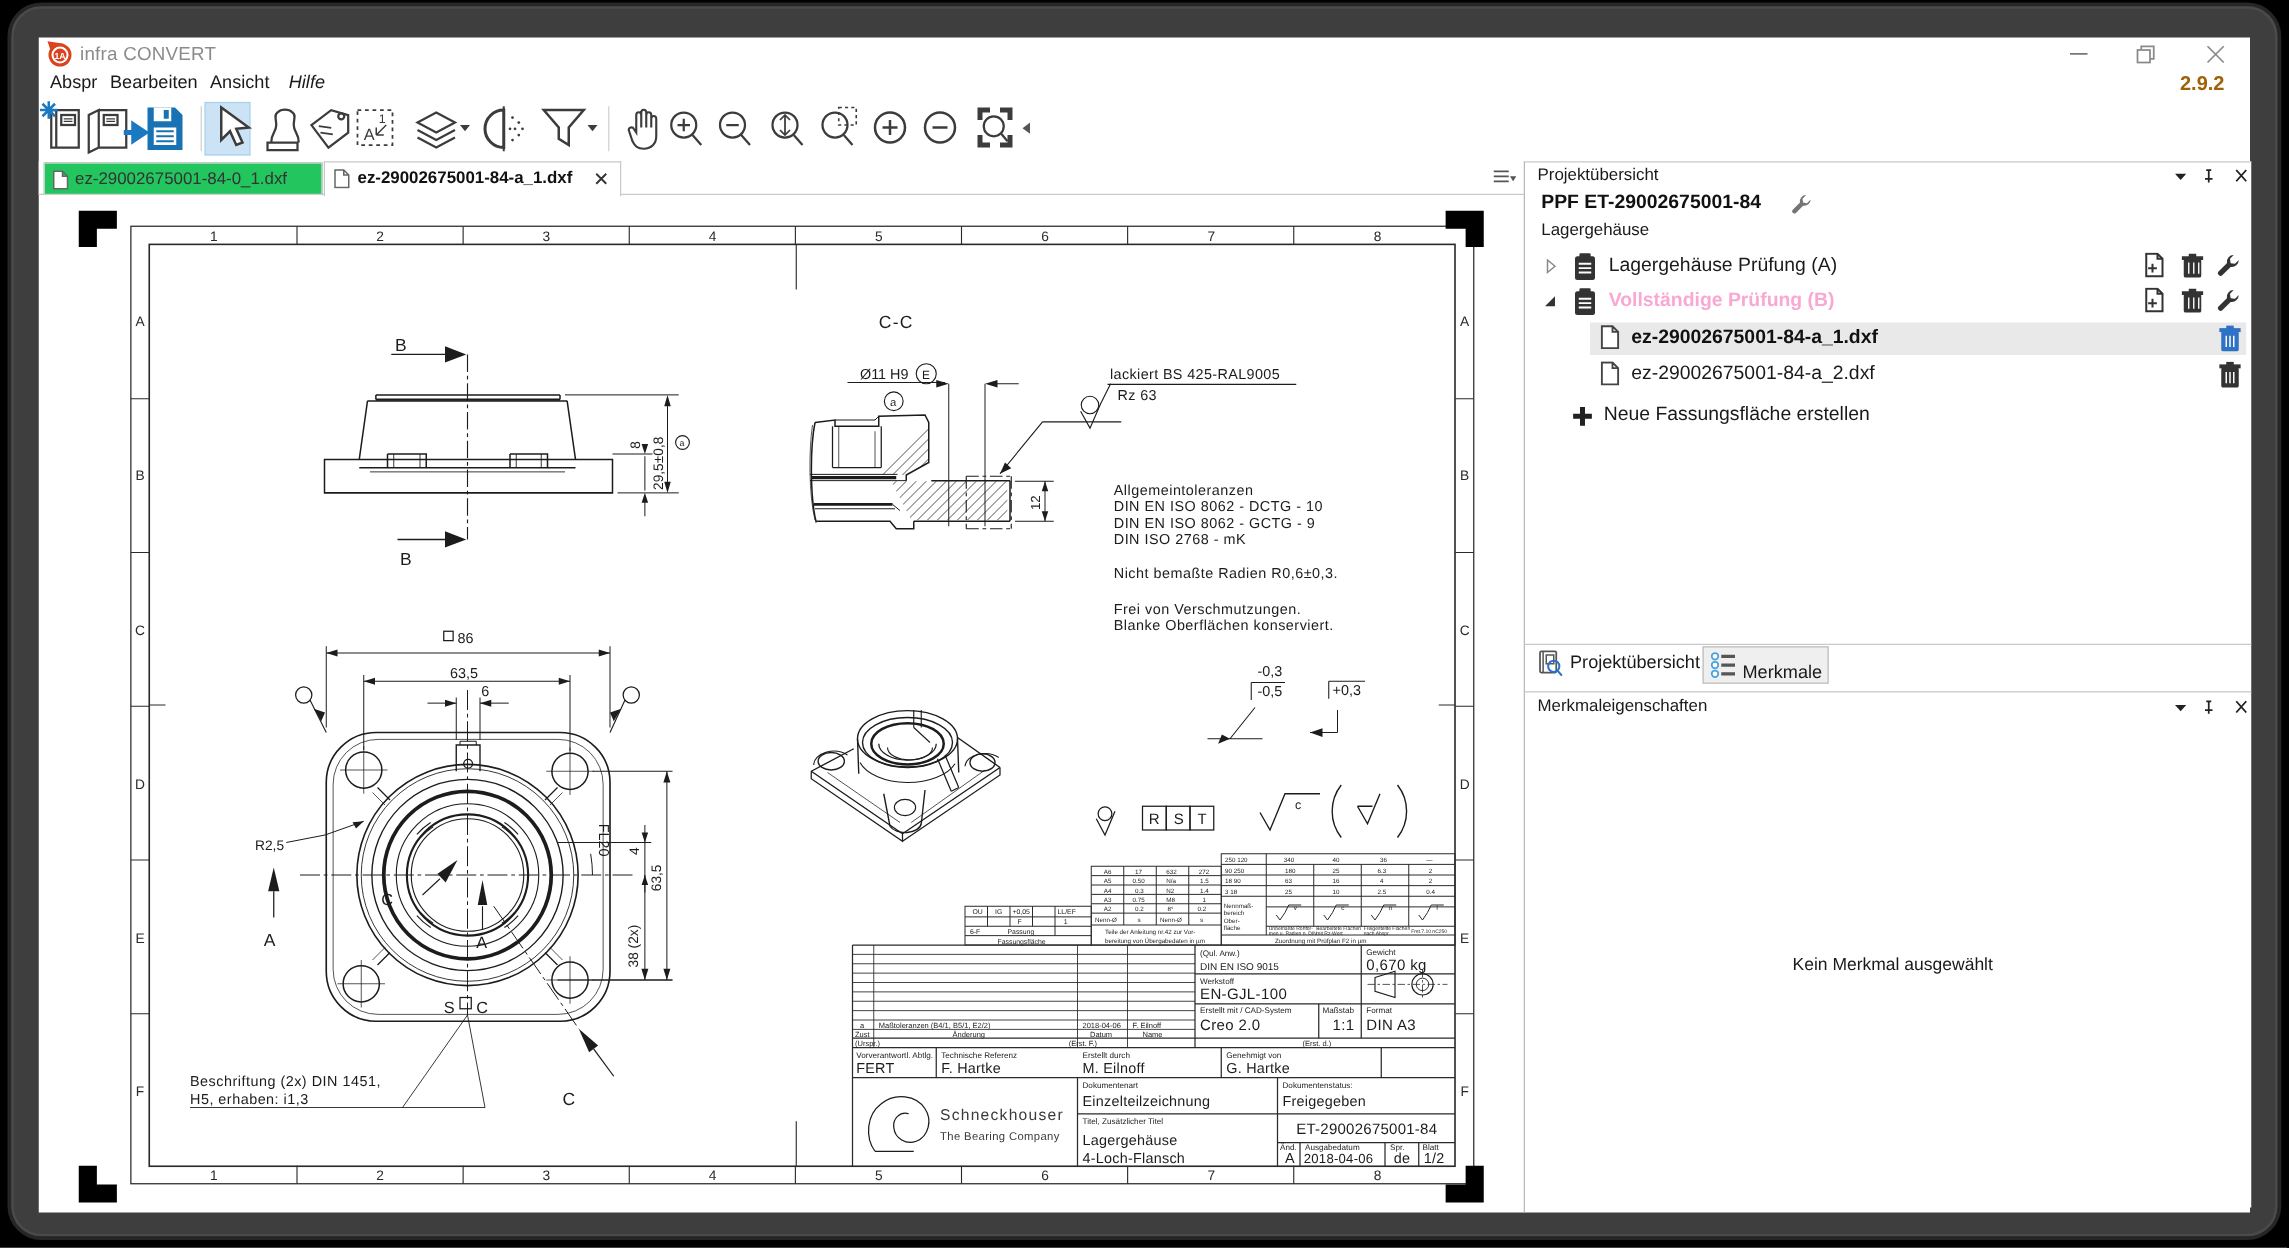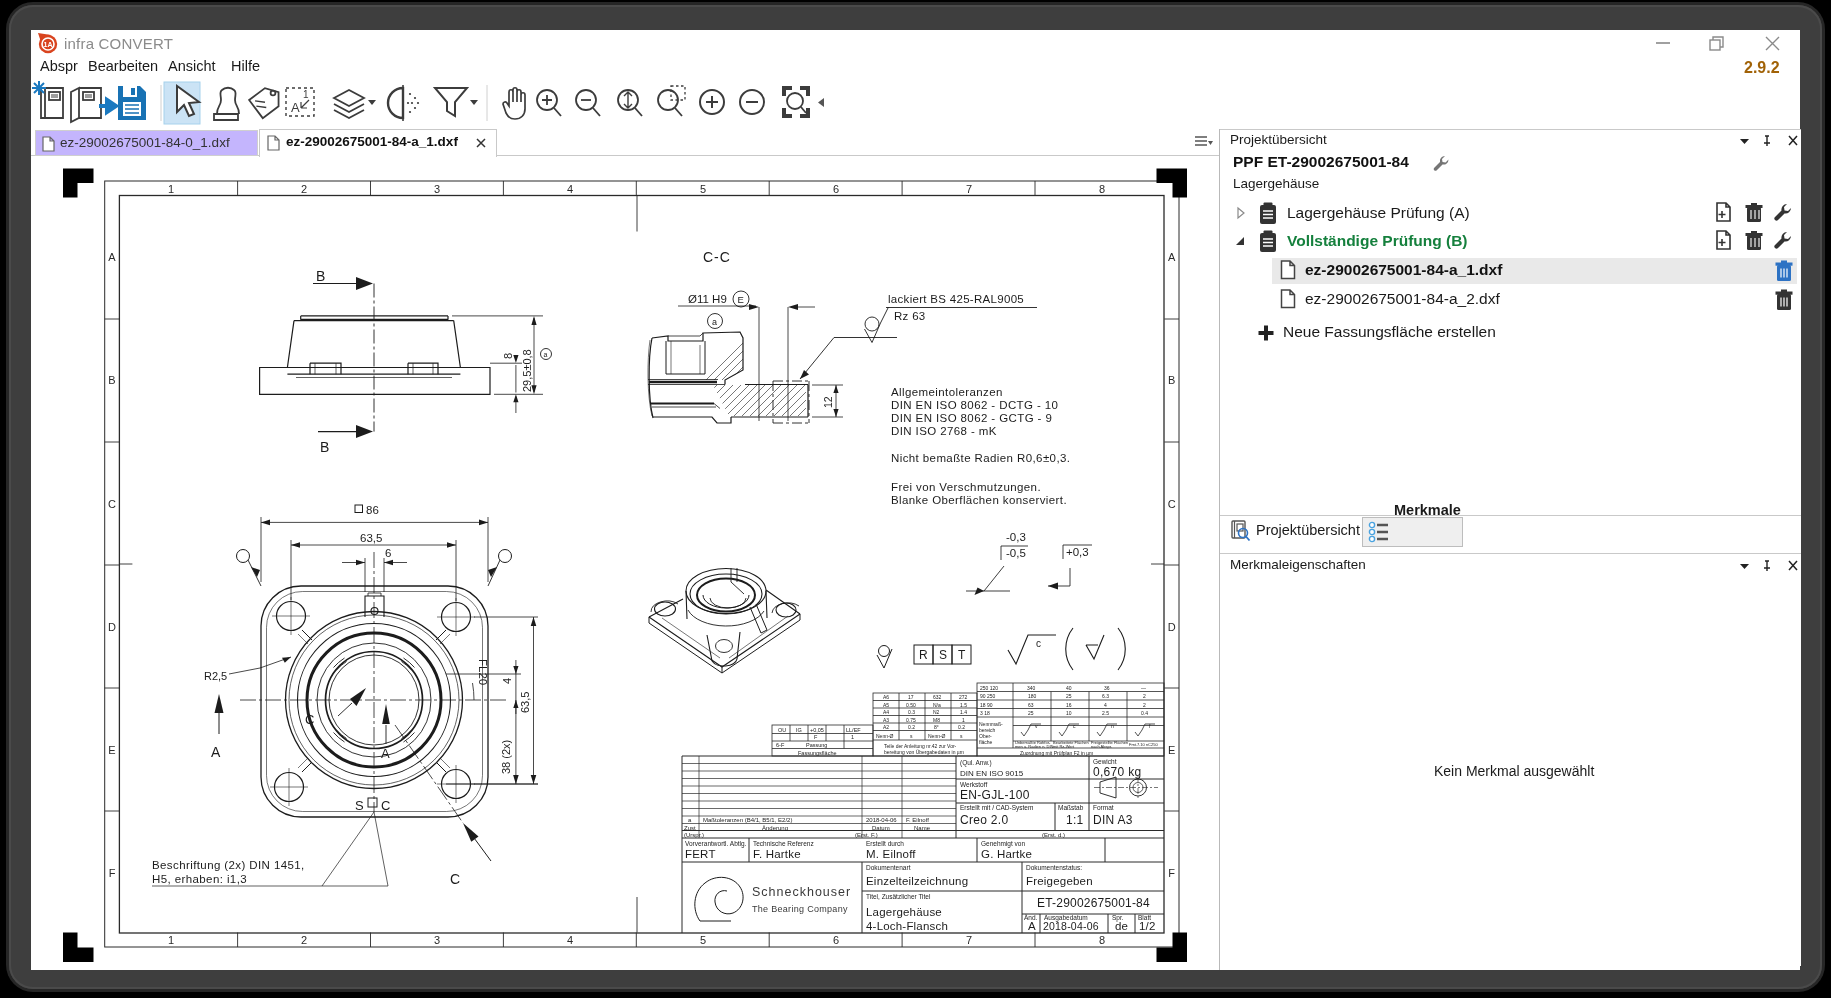--- a/index.html
+++ b/index.html
@@ -30,21 +30,21 @@
 <rect x="70" y="10" width="10" height="10" fill="none" stroke="#8a8a8a" stroke-width="1.4"></rect>
 <path d="M73,10 v-3 h10 v10 h-3" fill="none" stroke="#8a8a8a" stroke-width="1.4"></path>
 <path d="M126,7 l13,13 M139,7 l-13,13" stroke="#8a8a8a" stroke-width="1.4"></path>
 </svg>
 
 <div class="abs" style="left:1744px;top:59px;width:48px;font-size:16px;font-weight:bold;color:#a16207;text-align:left;">2.9.2</div>
 
 <div class="abs" style="left:40px;top:58px;font-size:14.5px;color:#1a1a1a;">Abspr</div>
 <div class="abs" style="left:88px;top:58px;font-size:14.5px;color:#1a1a1a;">Bearbeiten</div>
 <div class="abs" style="left:168px;top:58px;font-size:14.5px;color:#1a1a1a;">Ansicht</div>
-<div class="abs" style="left:231px;top:58px;font-size:14.5px;color:#1a1a1a;">Hilfe</div>
+<div class="abs" style="left:231px;top:58px;font-size:14.5px;color:#1a1a1a;font-style:italic;">Hilfe</div>
 
 <svg class="abs" style="left:31px;top:80px" width="810" height="46" viewBox="0 0 810 46">
 <g stroke="#3c3c3c" stroke-width="1.8" fill="none">
 
 <g>
         <path d="M10,8 h22 v30 h-22 z M14,8 v30"></path>
         <rect x="18" y="12" width="11" height="8"></rect>
         <path d="M20,15 h7 M20,17 h7" stroke-width="1"></path>
         <path d="M3,3 l10,10 M13,3 l-10,10 M8,1 v14 M1,8 h14" stroke="#1a79c0" stroke-width="2"></path>
       </g>
@@ -157,21 +157,21 @@
       <path d="M751,6 h10 v4 h-6 v6 h-4 z M779,6 h-10 v4 h6 v6 h4 z M751,38 h10 v-4 h-6 v-6 h-4 z M779,38 h-10 v-4 h6 v-6 h4 z" fill="#3c3c3c"></path>
       <circle cx="764" cy="21" r="8" stroke="#3c3c3c" stroke-width="1.8" fill="none"></circle>
       <line x1="770" y1="27" x2="775" y2="33" stroke="#3c3c3c" stroke-width="1.8"></line>
     </g>
 
 <path d="M793,18 l0,9 l-6,-4.5 z" fill="#555"></path>
 </svg>
 
 <div class="abs" style="left:31px;top:129px;width:1188px;height:27px;background:#fff;border-bottom:1px solid #c9c9c9;"></div>
 
-<div class="abs" style="left:35px;top:130px;width:223px;height:26px;background:#c4b5fd;border:1px solid #cfcfcf;font-size:13.5px;color:#333;line-height:24px;">
+<div class="abs" style="left:35px;top:130px;width:223px;height:26px;background:#22c55e;border:1px solid #cfcfcf;font-size:13.5px;color:#333;line-height:24px;">
 <svg class="abs" style="left:6px;top:5px" width="13" height="16" viewBox="0 0 13 16">
       <path d="M1,1 h7 l4,4 v10 h-11 z M8,1 v4 h4" fill="#fff" stroke="#666" stroke-width="1.2"></path>
     </svg>
 <span style="margin-left:24px">ez-29002675001-84-0_1.dxf</span></div>
 
 <div class="abs" style="left:259px;top:129px;width:238px;height:28px;background:#fff;border:1px solid #c9c9c9;border-bottom:none;font-size:13.5px;font-weight:bold;color:#111;line-height:24px;">
 <svg class="abs" style="left:7px;top:5px" width="13" height="16" viewBox="0 0 13 16">
       <path d="M1,1 h7 l4,4 v10 h-11 z M8,1 v4 h4" fill="#fff" stroke="#666" stroke-width="1.2"></path>
     </svg>
 <span style="margin-left:26px">ez-29002675001-84-a_1.dxf</span>
@@ -740,21 +740,21 @@
 <svg class="abs" style="left:1234px;top:235px" width="12" height="12" viewBox="0 0 12 12">
     <path d="M10,2 v8 h-8 z" fill="#333"></path>
   </svg>
 
 <svg class="abs" style="left:1258px;top:230px" width="20" height="23" viewBox="0 0 20 23">
     <rect x="2" y="3" width="16" height="19" rx="2" fill="#333"></rect>
     <rect x="5.5" y="0.5" width="9" height="5" rx="1" fill="#333"></rect>
     <path d="M5,9 h10 M5,12.5 h10 M5,16 h10" stroke="#fff" stroke-width="1.5"></path>
   </svg>
 
-<div class="abs" style="left:1287px;top:232px;font-size:15.5px;font-weight:bold;color:#15803d;">Vollständige Prüfung (B)</div>
+<div class="abs" style="left:1287px;top:232px;font-size:15.5px;font-weight:bold;color:#f9a8d4;">Vollständige Prüfung (B)</div>
 
 <svg class="abs" style="left:1715px;top:230px" width="80" height="22" viewBox="0 0 80 22">
 <path d="M2,1 h9 l4,4 v14 h-13 z M11,1 v4 h4" fill="#fff" stroke="#333" stroke-width="1.6"></path>
     <path d="M7,9 v7 M3.5,12.5 h7" stroke="#333" stroke-width="1.6"></path>
 <g>
       <rect x="32" y="5" width="14" height="15" rx="1.5" fill="#333"></rect>
       <rect x="30.5" y="3" width="17" height="3" fill="#333"></rect>
       <rect x="36" y="1" width="6" height="3" fill="#333"></rect>
       <path d="M36,8 v9 M40,8 v9 M44,8 v9" stroke="#fff" stroke-width="1.1"></path>
     </g>
@@ -807,21 +807,21 @@
   </svg>
 <div class="abs" style="left:1256px;top:522px;font-size:14.5px;color:#1a1a1a;">Projektübersicht</div>
 
 <div class="abs" style="left:1362px;top:517px;width:101px;height:30px;background:#efefef;border:1px solid #bdbdbd;"></div>
 <svg class="abs" style="left:1368px;top:521px" width="22" height="22" viewBox="0 0 22 22">
 <circle cx="4" cy="4" r="2.6" fill="#fff" stroke="#4aa3e0" stroke-width="1.4"></circle>
     <circle cx="4" cy="11" r="2.6" fill="#fff" stroke="#4aa3e0" stroke-width="1.4"></circle>
     <circle cx="4" cy="18" r="2.6" fill="#fff" stroke="#4aa3e0" stroke-width="1.4"></circle>
 <path d="M9,4 h11 M9,11 h11 M9,18 h11" stroke="#555" stroke-width="2.6"></path>
   </svg>
-<div class="abs" style="left:1394px;top:502px;font-size:14.5px;color:#1a1a1a;font-weight:bold;">Merkmale</div>
+<div class="abs" style="left:1394px;top:530px;font-size:14.5px;color:#1a1a1a;">Merkmale</div>
 
 <div class="abs" style="left:1220px;top:553px;width:581px;height:413px;background:#fff;border-top:1px solid #c9c9c9;"></div>
 
 <div class="abs" style="left:1230px;top:557px;font-size:13.5px;color:#1a1a1a;">Merkmaleigenschaften</div>
 
 <svg class="abs" style="left:1738px;top:558px" width="62" height="16" viewBox="0 0 62 16">
 <path d="M2,6 l9,0 l-4.5,5 z" fill="#222"></path>
 <path d="M29,3 v7 M26,10 h6 M29,10 v3 M27,3 h4" stroke="#222" stroke-width="1.4" fill="none"></path>
 <path d="M51,3 l8,9 M59,3 l-8,9" stroke="#222" stroke-width="1.5"></path>
 </svg>

